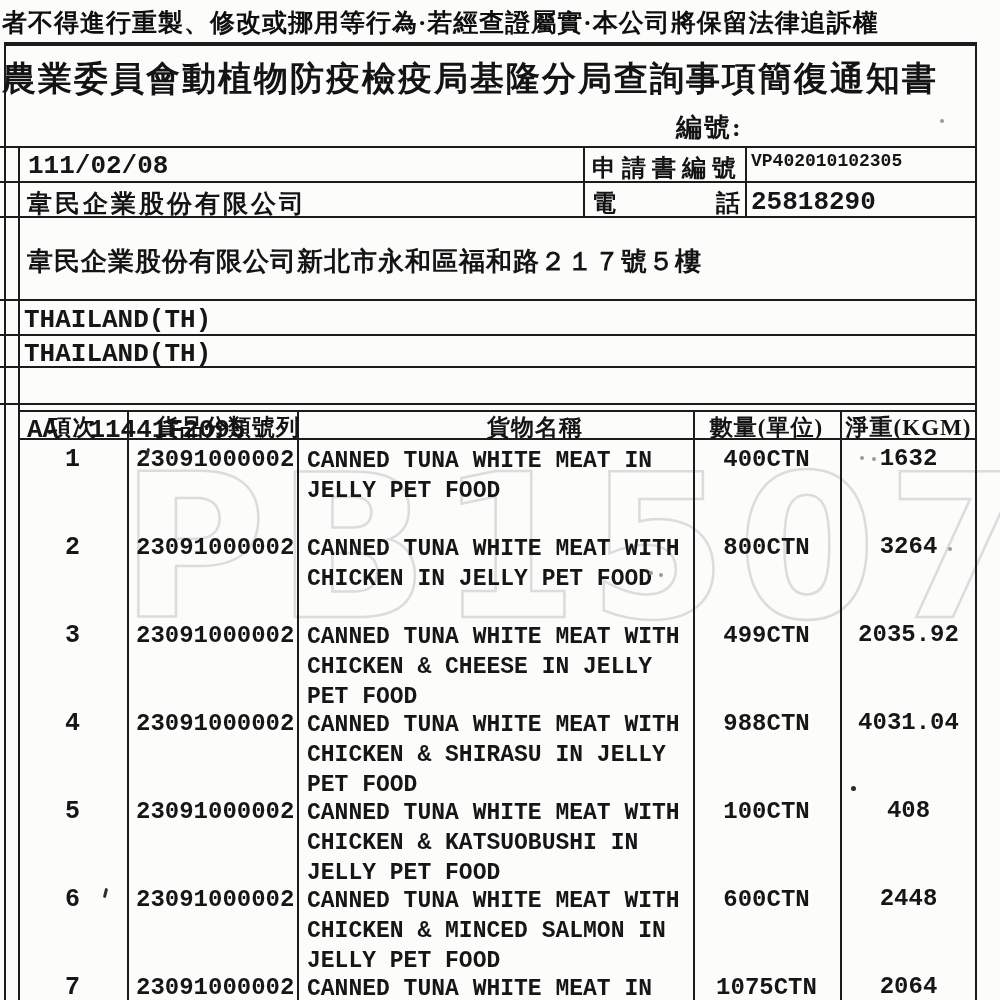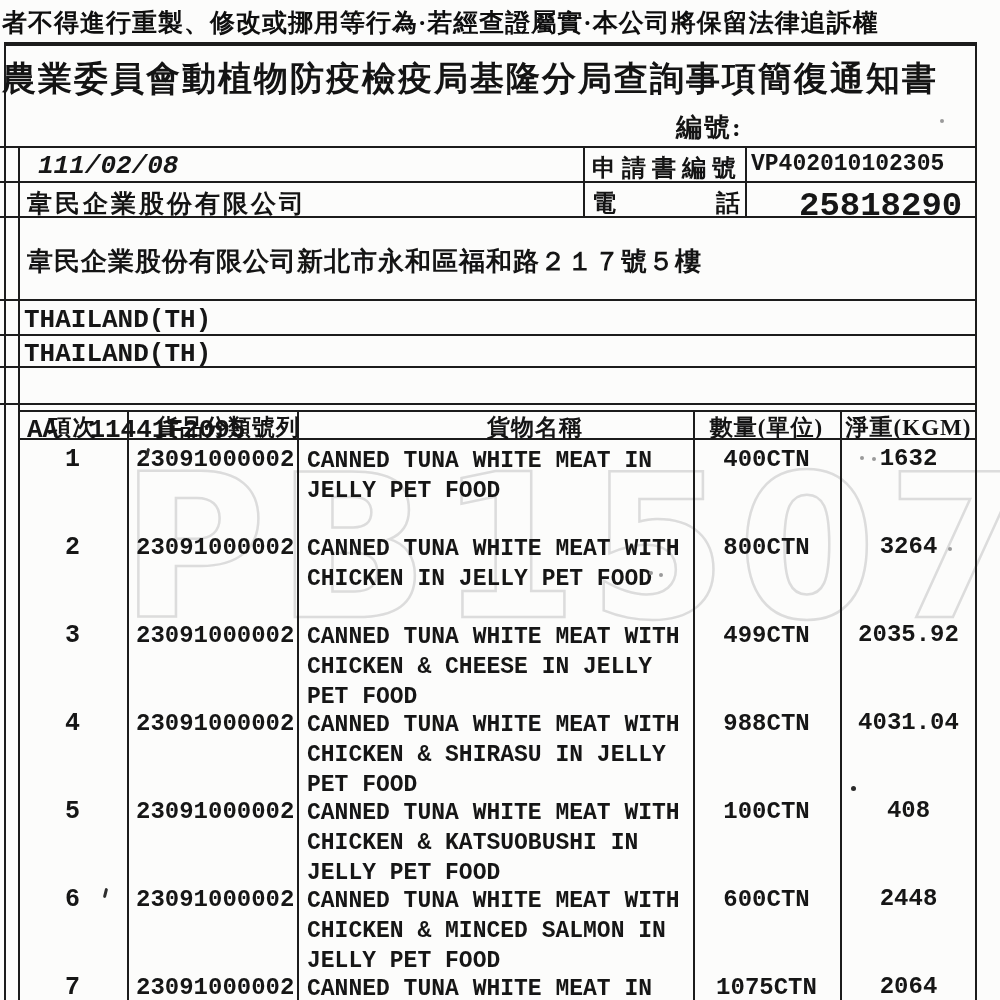--- a/index.html
+++ b/index.html
@@ -63,30 +63,30 @@
   <div class="vline" style="left:4px;top:42px;height:958px;"></div>
   <div class="vline" style="left:18px;top:146px;height:854px;"></div>
   <div class="vline" style="left:975px;top:42px;height:958px;"></div>
   <div class="vline" style="left:583px;top:146px;height:72px;"></div>
   <div class="vline" style="left:745px;top:146px;height:72px;"></div>
   <div class="vline" style="left:127px;top:410px;height:590px;"></div>
   <div class="vline" style="left:297px;top:410px;height:590px;"></div>
   <div class="vline" style="left:693px;top:410px;height:590px;"></div>
   <div class="vline" style="left:840px;top:410px;height:590px;"></div>
 
-  <div class="txt mono" style="left:38px;top:151px;font-size:26px;font-style:italic;">111/02/08</div>
+  <div class="txt mono" style="left:28px;top:151px;font-size:26px;">111/02/08</div>
   <div class="txt cjk" style="left:592px;top:152px;font-size:24px;letter-spacing:6px;">申請書編號</div>
-  <div class="txt mono" style="left:751px;top:151px;font-size:23px;">VP402010102305</div>
+  <div class="txt mono" style="left:751px;top:151px;font-size:18px;">VP402010102305</div>
 
   <div class="txt cjk" style="left:27px;top:187px;font-size:25px;letter-spacing:3px;">韋民企業股份有限公司</div>
   <div class="txt cjk" style="left:592px;top:187px;width:148px;font-size:24px;display:flex;justify-content:space-between;">
     <span>電</span>
     <span>話</span>
   </div>
-  <div class="txt mono" style="left:751px;top:187px;font-size:34px;margin-left:48px;">25818290</div>
+  <div class="txt mono" style="left:751px;top:187px;font-size:26px;">25818290</div>
 
   <div class="txt cjk" style="left:27px;top:244px;font-size:26px;letter-spacing:1px;">韋民企業股份有限公司新北市永和區福和路２１７號５樓</div>
 
   <div class="txt mono" style="left:24px;top:305px;font-size:26px;">THAILAND(TH)</div>
   <div class="txt mono" style="left:24px;top:339px;font-size:26px;">THAILAND(TH)</div>
   <div class="txt mono" style="left:27px;top:372px;font-size:26px;white-space:pre;margin-top:43px;">AA  11441F2095</div>
 
   <div class="hcell cjk" style="left:18px;width:109px;">項次</div>
   <div class="hcell cjk" style="left:127px;width:202px;">貨品分類號列</div>
   <div class="hcell cjk" style="left:297px;width:476px;">貨物名稱</div>

